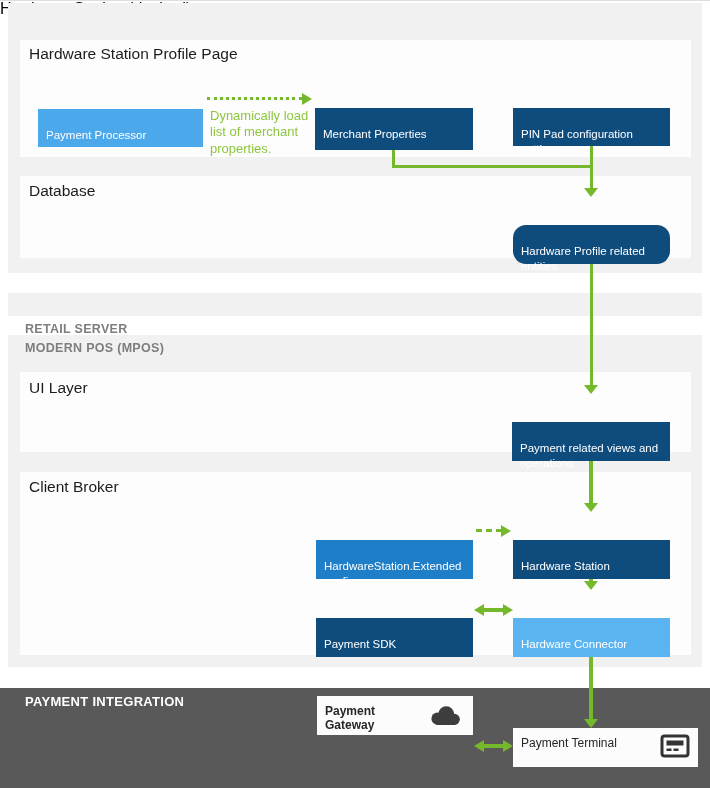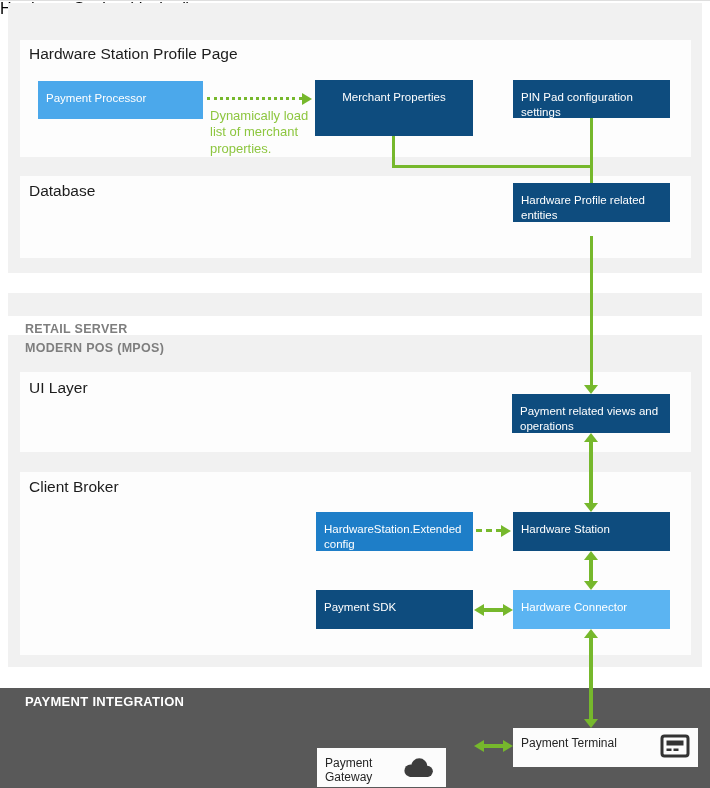--- a/index.html
+++ b/index.html
@@ -11,22 +11,22 @@
   html,body{margin:0;padding:0;background:#fff;}
   #page{position:relative;width:710px;height:788px;background:#ffffff;overflow:hidden;
         font-family:"Liberation Sans", sans-serif;}
   .sec-gray{position:absolute;background:var(--gray-section);}
   .panel{position:absolute;background:var(--panel-white);}
   .sec-title{position:absolute;font-size:15.5px;color:var(--title-color);white-space:nowrap;}
   .band-label{position:absolute;font-size:12.5px;font-weight:bold;color:var(--label-gray);
               letter-spacing:.3px;white-space:nowrap;}
   .dark-sec{position:absolute;background:var(--gray-dark-section);}
   .dark-label{position:absolute;font-size:13px;font-weight:bold;color:#ffffff;letter-spacing:.3px;}
-  .node{position:absolute;box-sizing:border-box;padding:10px 8px;font-size:11.5px;line-height:1.3;
-        color:#ffffff;}
+  .node{position:absolute;box-sizing:border-box;padding:19px 8px;font-size:11.5px;line-height:1.3;
+        color:#ffffff;margin-top:28px;}
   .node.navy{background:var(--navy);}
   .node.bluemed{background:var(--blue-medium);}
   .node.bluelight{background:var(--blue-light);}
   .node.blueconn{background:var(--blue-connector);}
   .io-node{position:absolute;box-sizing:border-box;background:var(--io-bg);color:var(--io-text);
            font-size:12px;padding:6px 8px;display:flex;align-items:flex-start;justify-content:space-between;}
   .io-node .lbl{padding-top:2px;}
   .vline{position:absolute;width:3px;background:var(--green);}
   .hline{position:absolute;height:3px;background:var(--green);}
   .vshaft{position:absolute;width:4px;background:var(--green);}
@@ -121,29 +121,29 @@
   
   <div class="ah ah-left" style="left:474px;top:740px;"></div>
   <div class="hshaft" style="left:483px;top:744px;width:21px;"></div>
   <div class="ah ah-right" style="left:503px;top:740px;"></div>
 
   
   <div class="node bluelight" style="left:38px;top:81px;width:165px;height:38px;">
     <span>Payment Processor</span>
   </div>
 
-  <div class="node navy" style="left:315px;top:80px;width:158px;height:56px;text-align:center;">
+  <div class="node navy" style="left:315px;top:80px;width:158px;height:42px;">
     <span>Merchant Properties</span>
   </div>
 
   <div class="node navy" style="left:513px;top:80px;width:157px;height:38px;">
     <span>PIN Pad configuration settings</span>
   </div>
 
-  <div class="node navy" style="left:513px;top:183px;width:157px;height:39px;">
+  <div class="node navy" style="left:513px;top:197px;width:157px;height:39px;border-radius:13px;">
     <span>Hardware Profile related entities</span>
   </div>
 
   <div class="node navy" style="left:512px;top:394px;width:158px;height:39px;">
     <span>Payment related views and operations</span>
   </div>
 
   <div class="node bluemed" style="left:316px;top:512px;width:157px;height:39px;">
     <span>HardwareStation.Extended config</span>
   </div>
@@ -153,21 +153,21 @@
   </div>
 
   <div class="node navy" style="left:316px;top:590px;width:157px;height:39px;">
     <span>Payment SDK</span>
   </div>
 
   <div class="node blueconn" style="left:513px;top:590px;width:157px;height:39px;">
     <span>Hardware Connector</span>
   </div>
 
-  <div class="io-node" style="left:317px;top:748px;width:129px;height:39px;">
+  <div class="io-node" style="left:317px;top:696px;width:156px;height:39px;font-weight:bold;">
     <span class="lbl">Payment Gateway</span>
     <span>
       <svg width="40" height="26" viewBox="0 0 64 42">
         <circle cx="20" cy="27" r="10" fill="#3D3D3D"></circle>
         <circle cx="34" cy="20" r="13" fill="#3D3D3D"></circle>
         <circle cx="47" cy="28" r="9" fill="#3D3D3D"></circle>
         <rect x="18" y="26" width="31" height="11" rx="2" fill="#3D3D3D"></rect>
       </svg>
     </span>
   </div>

